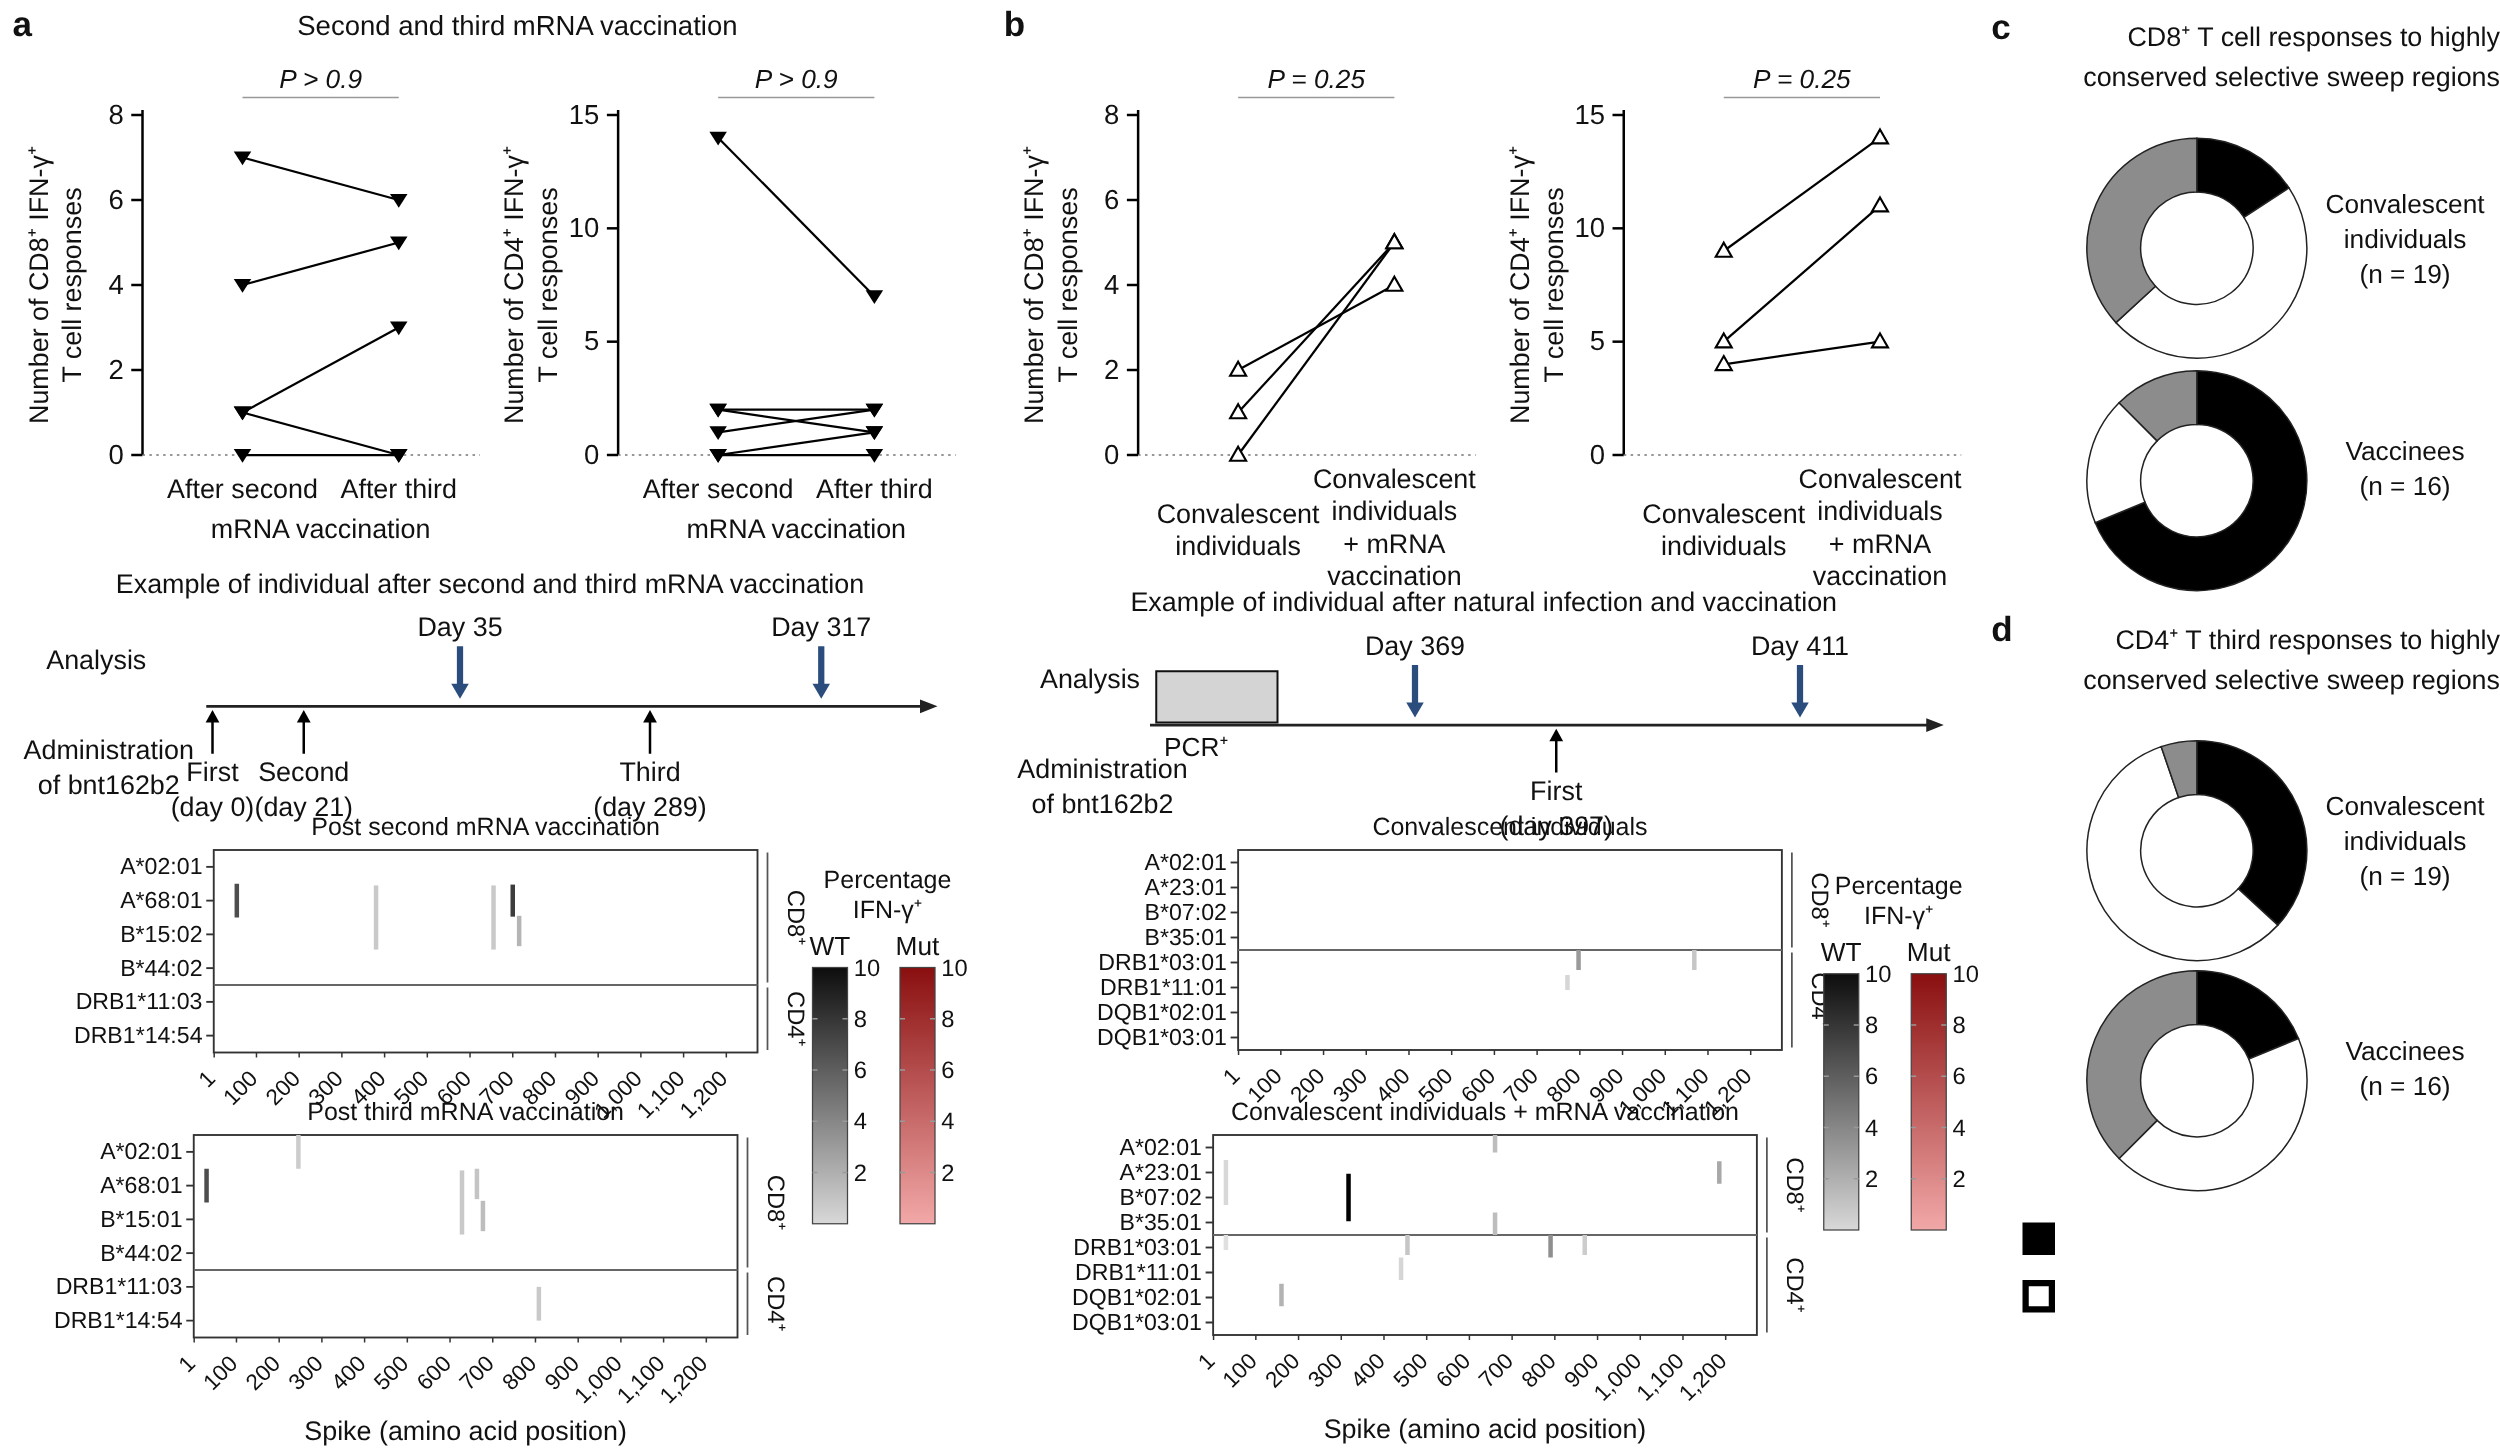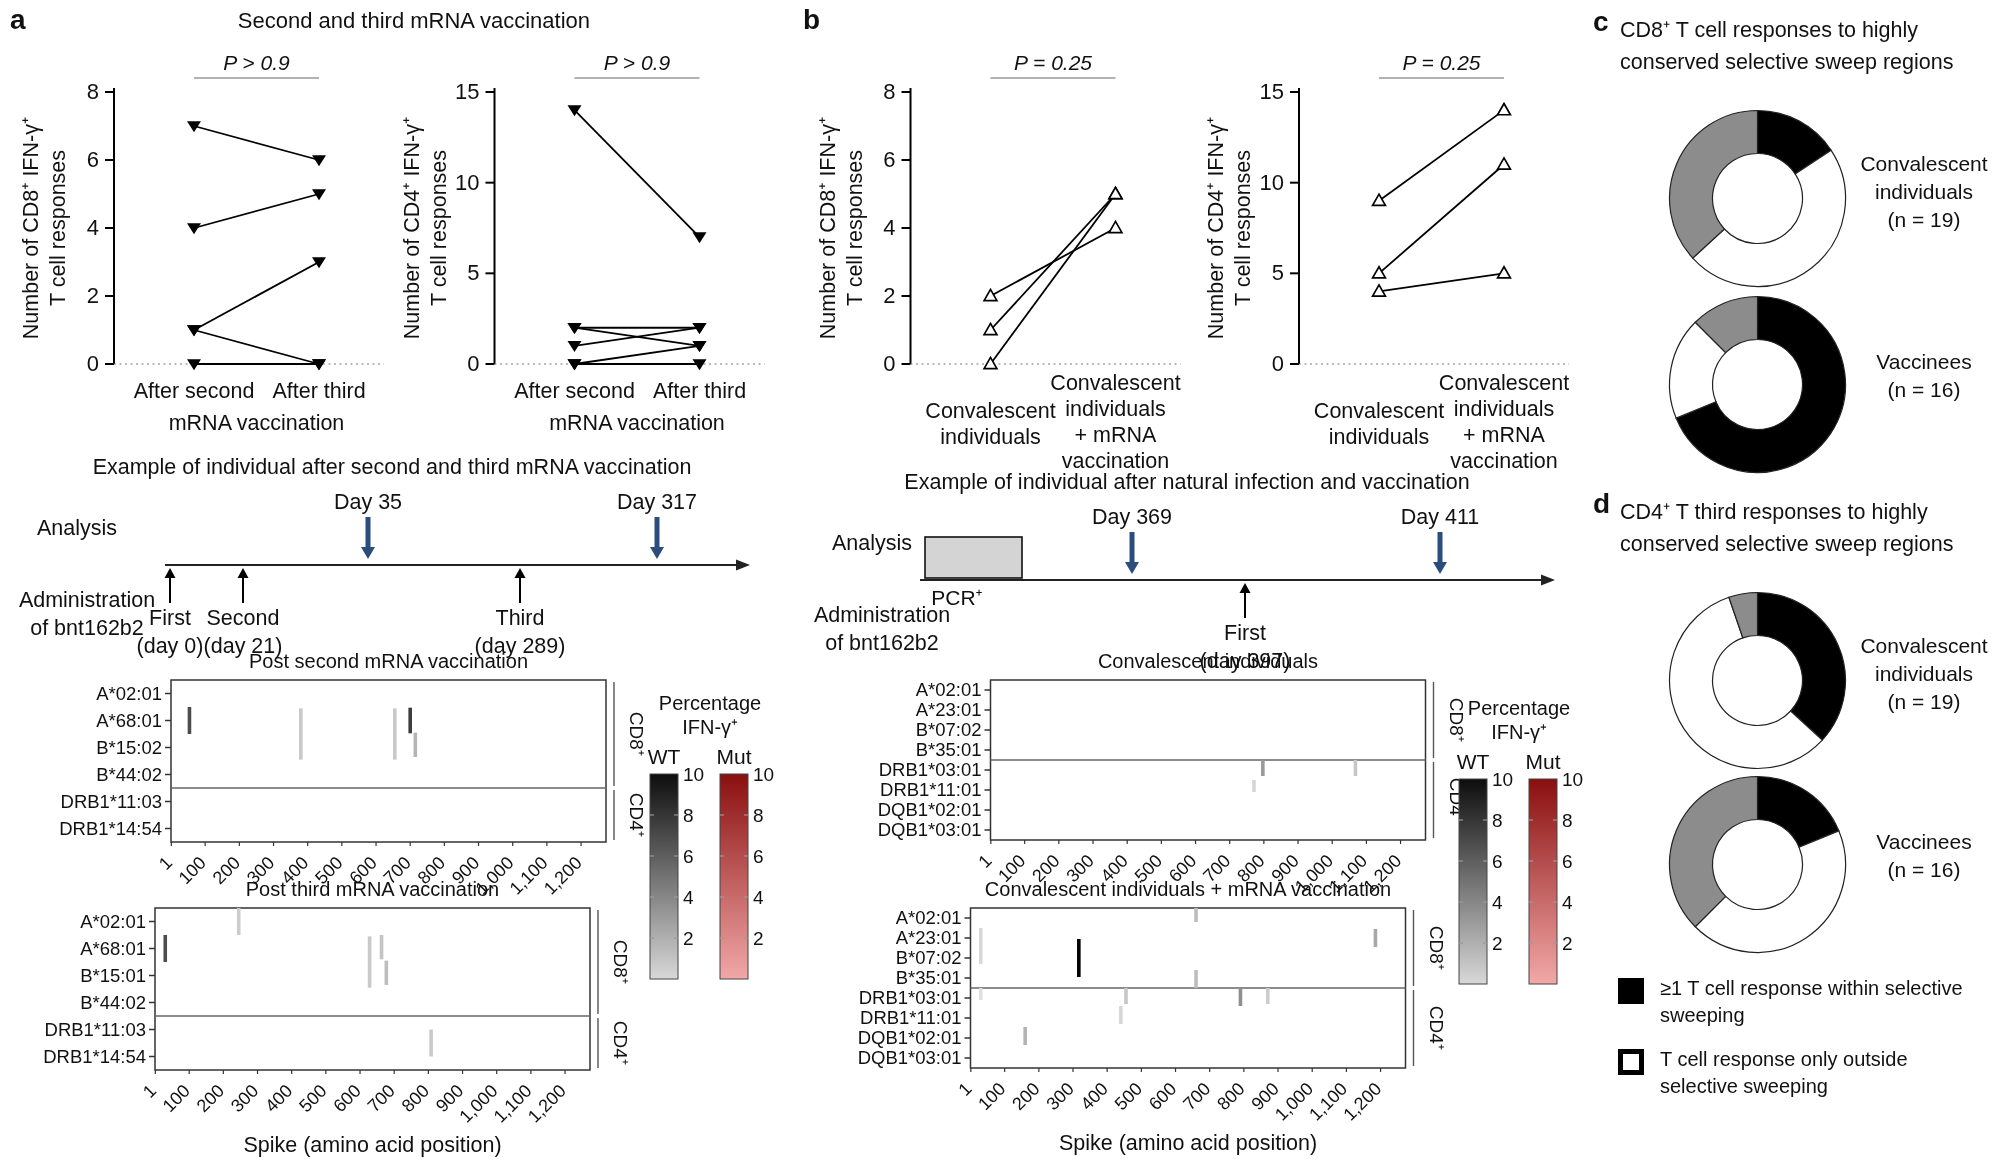--- a/index.html
+++ b/index.html
@@ -3,21 +3,21 @@
 <meta charset="utf-8">
 <style>
   html,body{margin:0;padding:0}
   #canvas{position:relative;width:2000px;height:1161px;background:#fff;
     font-family:"Liberation Sans",sans-serif;color:#111;overflow:hidden}
   .abs{position:absolute}
   svg{display:block;overflow:visible}
   svg text{font-family:"Liberation Sans",sans-serif;fill:#111}
   .panel-label{font-size:28px;font-weight:700}
   .panel-title{font-size:22px;text-align:right}
-  .two-line-title{font-size:21.5px;text-align:left;line-height:32px}
+  .two-line-title{font-size:21.5px;text-align:right;line-height:32px}
   .donut-label{font-size:21px;text-align:center;line-height:28px}
   .legend-item{display:flex;align-items:flex-start;gap:16px;margin-bottom:17px}
   .sw{width:26px;height:26px;flex:0 0 auto;margin-top:3px}
   .sw-black{background:#000}
   .sw-white{background:#fff;border:5px solid #000;width:16px;height:16px}
   .sw-gray{background:#8c8c8c}
   .legend-text{font-size:20px;line-height:27px;width:310px}
 </style>
 </head>
 <body>
@@ -625,20 +625,18 @@
       </svg>
     </div>
   <div class="abs donut-label" style="left:1848px;top:828px;width:152px">
     <div>Vaccinees</div>
     <div>(n = 16)</div>
   </div>
 
   <div class="abs" style="left:1618px;top:975px;width:382px">
     <div class="legend-item">
       <span class="sw sw-black"></span>
-      <span class="legend-text">≥1 T cell response within selective sweeping</span>
     </div>
     <div class="legend-item">
       <span class="sw sw-white"></span>
-      <span class="legend-text">T cell response only outside selective sweeping</span>
     </div>
   </div>
 </div>
 
 </body></html>

